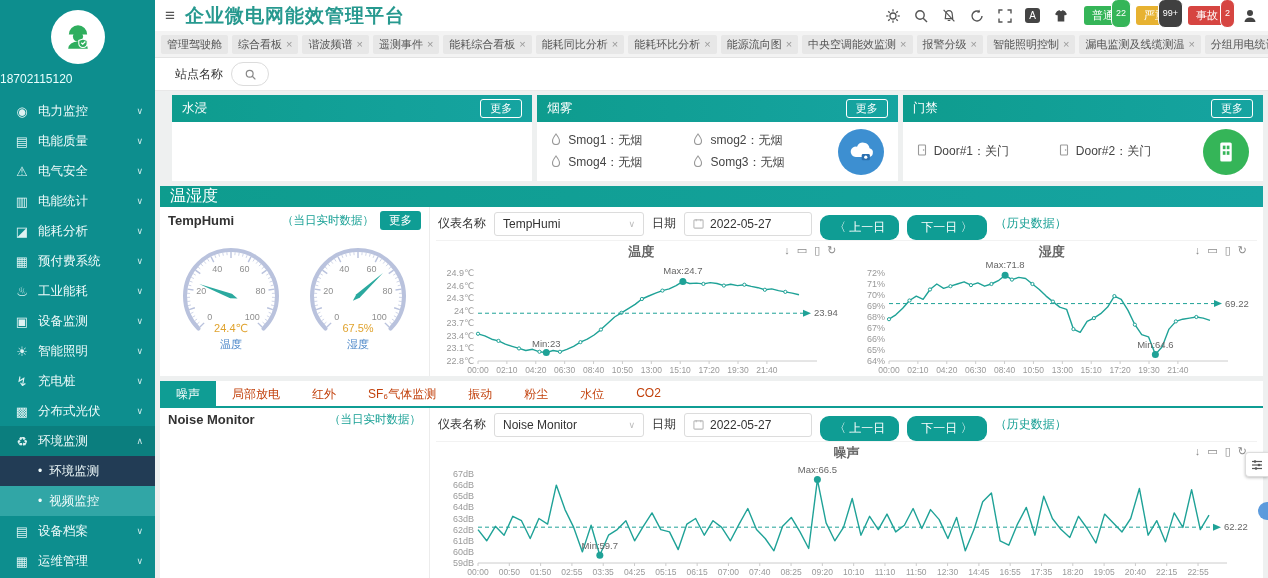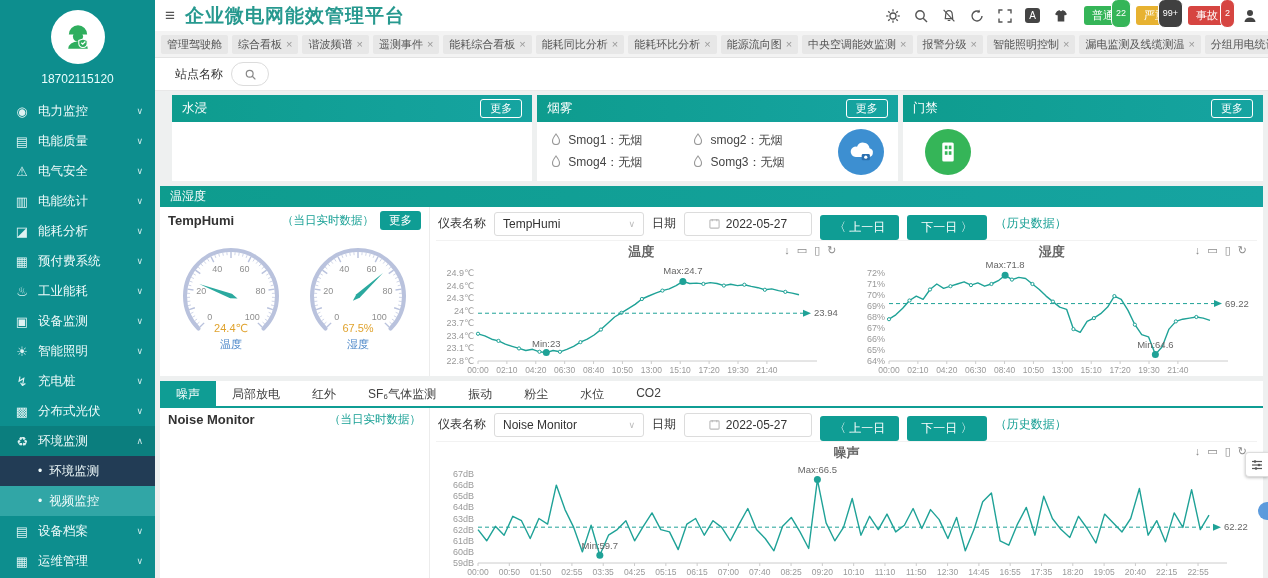--- a/index.html
+++ b/index.html
@@ -4,21 +4,21 @@
 <style>
   * { margin:0; padding:0; box-sizing:border-box; }
   html,body { width:1268px; height:578px; overflow:hidden; }
   body { font-family:"Liberation Sans","DejaVu Sans",sans-serif; font-size:12px; color:#333; background:#fff; }
   .app { position:relative; display:flex; width:1268px; height:578px; overflow:hidden; }
 
   
   .sidebar { width:155px; flex-shrink:0; background:#0d8e8e; color:#fff; overflow:hidden; }
   .avatar-wrap { text-align:center; padding-top:10px; }
   .avatar { width:54px; height:54px; border-radius:50%; background:#fff; margin:0 auto; display:flex; align-items:center; justify-content:center; cursor:pointer; }
-  .phone { text-align:center; color:#eafefe; font-size:12px; margin:8px 0 10px; }
+  .phone { text-align:left; color:#eafefe; font-size:12px; margin:8px 0 10px; }
   .menu-item { height:30px; display:flex; align-items:center; padding:0 12px; font-size:12.5px; color:#f0fbfb; cursor:pointer; white-space:nowrap; }
   .menu-item.open { background:#0b7e7e; }
   .mi-icon { width:20px; font-size:13px; opacity:.92; text-align:center; }
   .mi-label { flex:1; margin-left:6px; }
   .mi-chev { font-size:9px; opacity:.85; }
   .submenu-item { height:30px; display:flex; align-items:center; padding-left:38px; font-size:12.5px; color:#f0fbfb; cursor:pointer; background:#31a6a6; }
   .submenu-item.active { background:#223c55; }
   .sub-dot { margin-right:7px; font-size:12px; }
 
   
@@ -50,48 +50,48 @@
   .more-btn { margin-left:auto; border:1px solid #fff; color:#fff; font-size:11px; padding:1px 9px; border-radius:3px; background:transparent; cursor:pointer; font-family:inherit; }
   .panel-body { flex:1; display:flex; align-items:center; padding:0 14px; }
   .p-items { flex:1; display:grid; grid-template-columns:1fr 1fr; gap:5px 6px; }
   .p-item { display:flex; align-items:center; gap:7px; font-size:12px; color:#444; white-space:nowrap; }
   .big-circle { width:46px; height:46px; border-radius:50%; display:flex; align-items:center; justify-content:center; margin-left:8px; flex-shrink:0; }
 
   
   .section { background:#fff; display:flex; flex-direction:column; min-height:0; }
   .th-section { height:190px; flex-shrink:0; }
   .noise-section { flex:1; }
-  .sec-head { height:21px; background:linear-gradient(90deg,#0e9c8e,#16a4a1); color:#fff; display:flex; align-items:center; padding:0 10px; font-size:12px; flex-shrink:0; }
+  .sec-head { height:21px; background:linear-gradient(90deg,#0e9c8e,#16a4a1); color:#fff; display:flex; align-items:center; padding:0 10px; font-size:16px; flex-shrink:0; }
   .sec-body { flex:1; display:flex; min-height:0; }
   .left-col { width:270px; flex-shrink:0; border-right:1px solid #ececec; display:flex; flex-direction:column; padding:4px 8px 0 8px; min-height:0; }
   .lc-titlerow { display:flex; align-items:center; gap:6px; flex-shrink:0; }
   .device-name { font-weight:bold; font-size:13px; color:#333; }
   .realtime { color:#18a095; font-size:11.5px; margin-left:auto; white-space:nowrap; }
   .more-btn-solid { background:#0f9d94; color:#fff; border:none; border-radius:3px; padding:2px 9px; font-size:11.5px; cursor:pointer; font-family:inherit; }
   .gauges { flex:1; display:flex; justify-content:center; align-items:center; gap:2px; min-height:0; }
 
   .right-col { flex:1; min-width:0; display:flex; flex-direction:column; padding:0 6px; }
   .toolbar { height:34px; display:flex; align-items:center; gap:8px; padding:0 2px; border-bottom:1px solid #f2f2f2; flex-shrink:0; }
   .tb-label { color:#333; white-space:nowrap; }
   .select-box { width:150px; height:24px; border:1px solid #dcdcdc; border-radius:3px; display:flex; align-items:center; padding:0 8px; background:#fff; cursor:pointer; }
   .caret { margin-left:auto; color:#bbb; font-size:9px; }
-  .date-box { width:128px; height:24px; border:1px solid #dcdcdc; border-radius:3px; display:flex; align-items:center; gap:6px; padding:0 8px; background:#fff; cursor:pointer;justify-content:center; }
-  .nav-btn { background:#0f9d94; color:#fff; border:none; border-radius:3px; padding:4px 14px; font-size:12px; cursor:pointer; white-space:nowrap; font-family:inherit;margin-top:8px; }
+  .date-box { width:128px; height:24px; border:1px solid #dcdcdc; border-radius:3px; display:flex; align-items:center; gap:6px; padding:0 8px; background:#fff; cursor:pointer; }
+  .nav-btn { background:#0f9d94; color:#fff; border:none; border-radius:9px; padding:4px 14px; font-size:12px; cursor:pointer; white-space:nowrap; font-family:inherit;margin-top:8px; }
   .history { color:#18a095; white-space:nowrap; cursor:pointer; }
 
   .charts-row { flex:1; display:flex; min-height:0; }
   .chart-box { position:relative; flex:1; min-width:0; }
   .chart-title { text-align:center; font-weight:bold; color:#666; font-size:13px; padding-top:2px; }
   .chart-tools { position:absolute; top:3px; right:10px; color:#8a8a8a; font-size:11px; display:flex; gap:7px; z-index:2; }
   .chart-tools span { cursor:pointer; }
   .chart-svg { position:absolute; top:18px; left:0; right:0; bottom:0; }
 
   
   .ntabs { height:27px; display:flex; align-items:stretch; background:#fff; border-bottom:2px solid #0f9d94; flex-shrink:0; overflow:hidden; }
-  .ntab { padding:5px 16px; font-size:12px; color:#404040; cursor:pointer; white-space:nowrap; }
+  .ntab { padding:5px 16px; font-size:12px; color:#c2410c; cursor:pointer; white-space:nowrap; }
   .ntab.active { background:#0f9d94; color:#fff; }
 
   .noise-center { flex:1; display:flex; flex-direction:column; align-items:center; justify-content:center; gap:12px; }
   .noise-circle { width:58px; height:58px; margin:0; }
   .noise-value { font-size:13.5px; color:#555; }
 
   
   .float-tool { position:absolute; right:0; top:452px; width:23px; height:25px; background:#fff; border:1px solid #ddd; border-right:none; border-radius:4px 0 0 4px; box-shadow:0 1px 3px rgba(0,0,0,.25); display:flex; align-items:center; justify-content:center; cursor:pointer; z-index:5; }
   .float-blue { position:absolute; right:-8px; top:502px; width:18px; height:18px; border-radius:50%; background:#4a90d9; opacity:.9; z-index:5; cursor:pointer; }
 </style>
@@ -381,20 +381,36 @@
                 </svg>
               </div>
             </div>
           </div>
           <div class="panel">
             <div class="panel-head">
               <span>门禁</span>
               <button class="more-btn">更多</button>
             </div>
             <div class="panel-body">
+              <div class="p-items">
+                <div class="p-item">
+                  <span><svg width="10" height="12" viewBox="0 0 10 12">
+                      <rect x="1.5" y="1" width="7" height="10" rx="0.8" fill="none" stroke="#999" stroke-width="1.1"></rect>
+                      <circle cx="6.6" cy="6" r="0.8" fill="#999"></circle>
+                    </svg></span>
+                  <span>Door#1：关门</span>
+                </div>
+                <div class="p-item">
+                  <span><svg width="10" height="12" viewBox="0 0 10 12">
+                      <rect x="1.5" y="1" width="7" height="10" rx="0.8" fill="none" stroke="#999" stroke-width="1.1"></rect>
+                      <circle cx="6.6" cy="6" r="0.8" fill="#999"></circle>
+                    </svg></span>
+                  <span>Door#2：关门</span>
+                </div>
+              </div>
               <div class="big-circle" style="background: rgb(53, 181, 88);">
                 <svg width="28" height="28" viewBox="0 0 22 22">
                   <rect x="6.5" y="3.5" width="9" height="15" rx="1.2" fill="#fff"></rect>
                   <rect x="8.5" y="6" width="2.1" height="2.8" fill="#35b558"></rect>
                   <rect x="11.6" y="6" width="2.1" height="2.8" fill="#35b558"></rect>
                   <rect x="8.5" y="10.4" width="2.1" height="2.8" fill="#35b558"></rect>
                   <rect x="11.6" y="10.4" width="2.1" height="2.8" fill="#35b558"></rect>
                 </svg>
               </div>
             </div>

